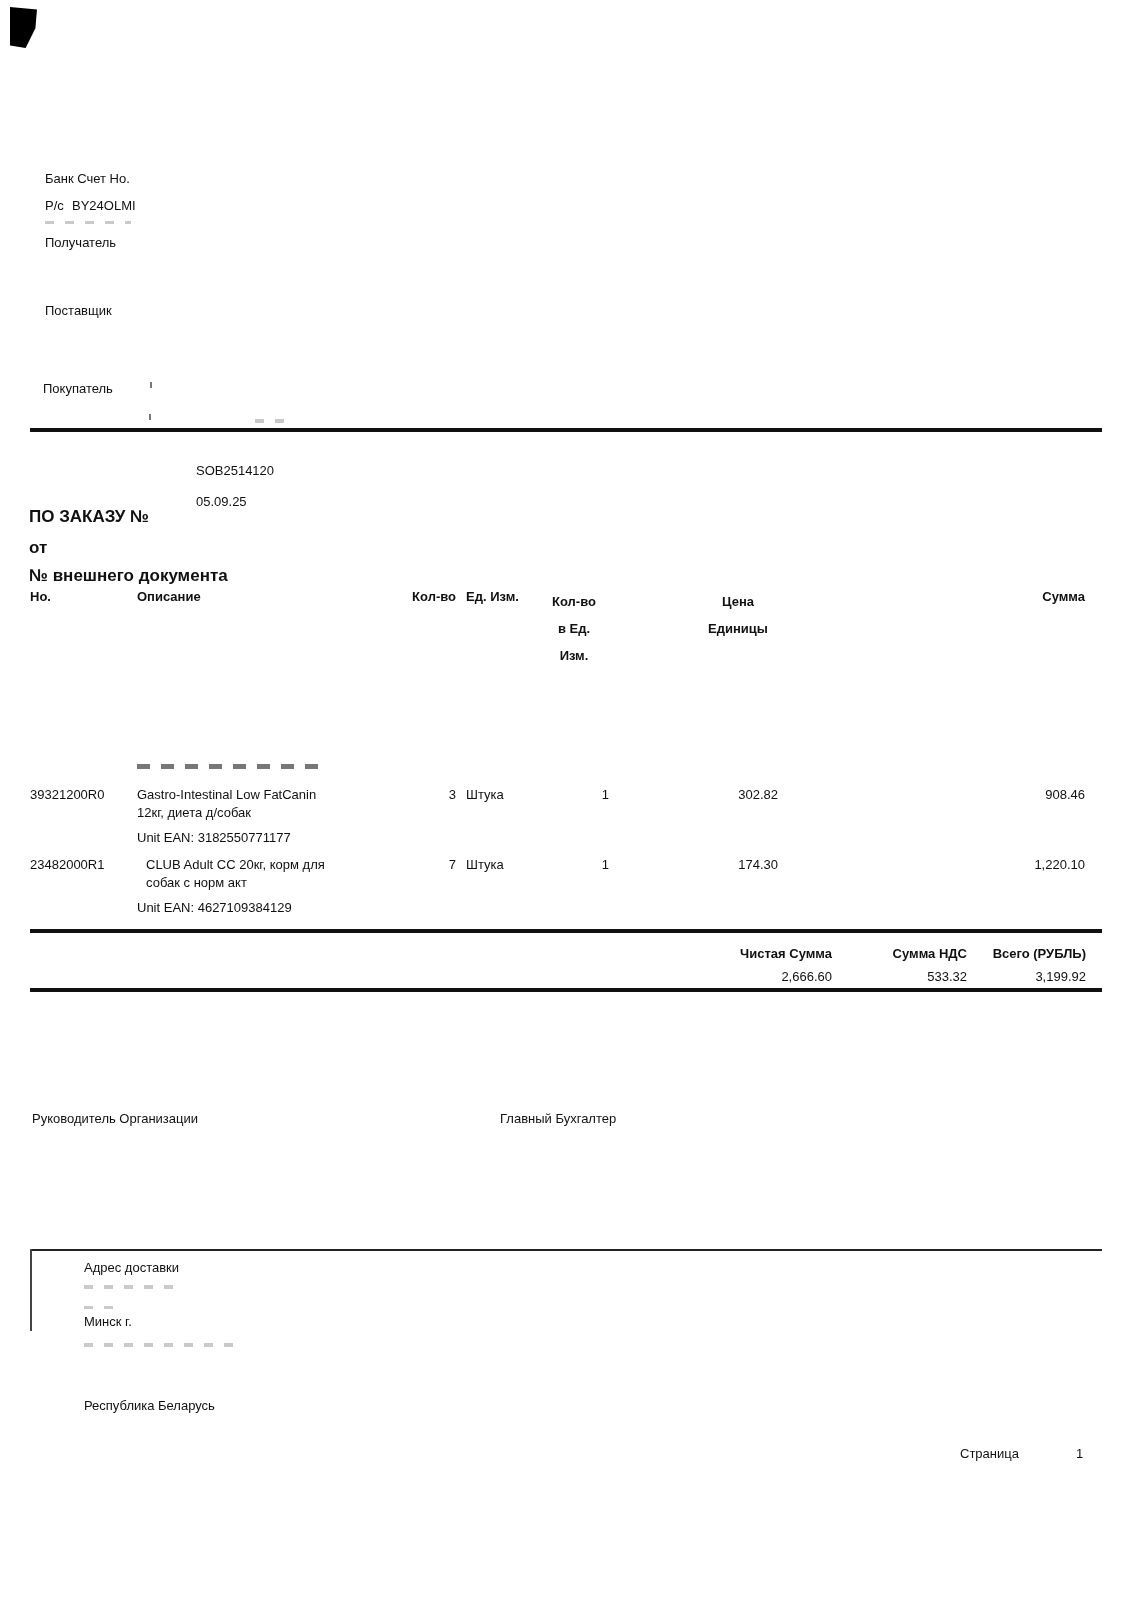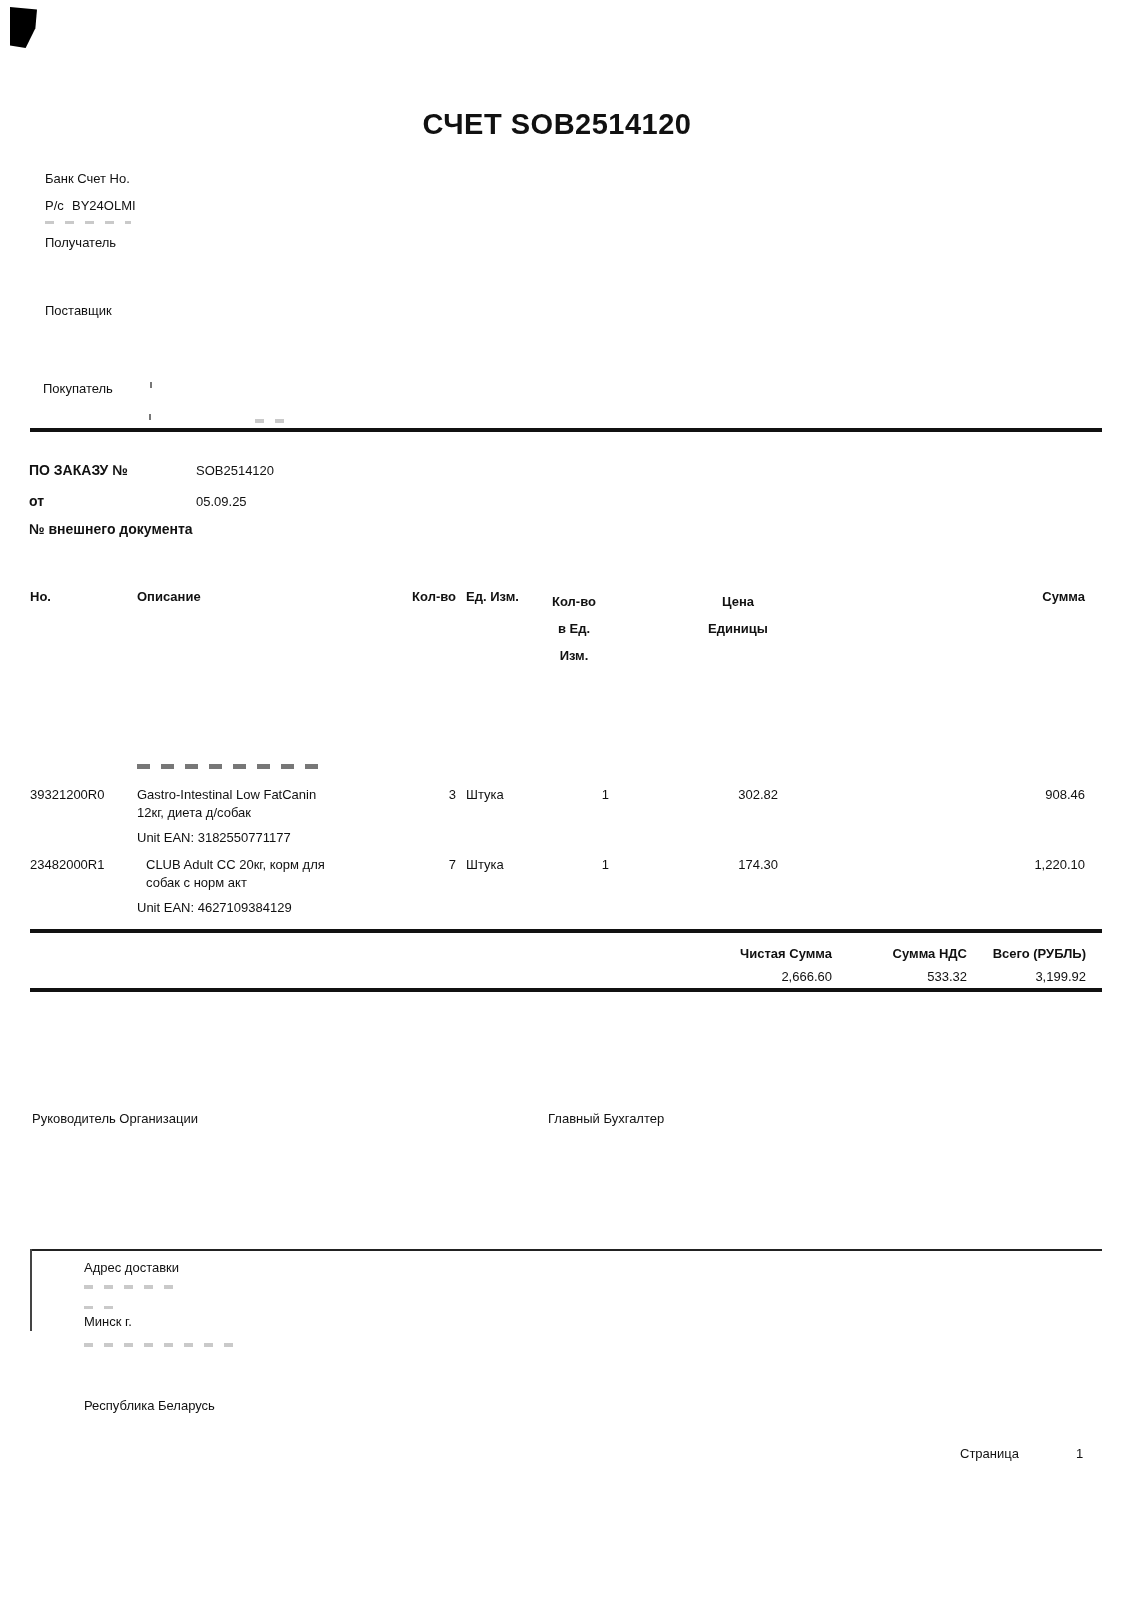--- a/index.html
+++ b/index.html
@@ -8,21 +8,21 @@
     width:1132px;height:1600px;
     background:#ffffff;
     font-family:"Liberation Sans","DejaVu Sans",sans-serif;
     color:#111;
     overflow:hidden;
     margin:0 auto;
   }
   .abs{position:absolute;white-space:nowrap;}
   .b{font-weight:bold;}
   .t15{font-size:13px;line-height:18px;}
-  .t14{font-size:14px;line-height:17px;}
+  .t14{font-size:17px;line-height:17px;margin-top:46px;}
   .t13{font-size:13px;line-height:16px;}
   .title{font-size:29px;font-weight:bold;letter-spacing:.5px;}
   .right{text-align:right;}
   .center{text-align:center;}
   .rule{position:absolute;background:#111;height:4px;}
   .thinrule{position:absolute;background:#222;height:2px;}
   .vline{position:absolute;background:#444;width:1.5px;}
   .wrap{white-space:normal;}
   .lh27{line-height:27px;}
   .lh21{line-height:21px;}
@@ -37,21 +37,20 @@
     clip-path:polygon(0 0,100% 6%,94% 52%,58% 100%,0 94%);
   }
 </style>
 </head>
 <body>
 
 <div class="page">
 
   <div class="corner-mark"></div>
 
-  <div class="abs title center" style="left:0;right:18px;top:108px;">СЧЕТ SOB2514120</div>
 
   <div class="abs t15" style="left:45px;top:170px;">Банк Счет Но.</div>
   <div class="abs t15" style="left:45px;top:197px;">Р/с</div>
   <div class="abs t15" style="left:72px;top:197px;">BY24OLMI</div>
   <div class="frag light" style="left:45px;top:221px;width:86px;height:3px;"></div>
   <div class="abs t15" style="left:45px;top:234px;">Получатель</div>
   <div class="abs t15" style="left:45px;top:302px;">Поставщик</div>
   <div class="abs t15" style="left:43px;top:380px;">Покупатель</div>
   <div class="tick" style="left:150px;top:382px;width:2px;height:6px;"></div>
   <div class="tick" style="left:149px;top:414px;width:2px;height:6px;"></div>
@@ -114,21 +113,21 @@
   <div class="abs t15 b right" style="right:300px;top:945px;">Чистая Сумма</div>
   <div class="abs t15 b right" style="right:165px;top:945px;">Сумма НДС</div>
   <div class="abs t15 b right" style="right:46px;top:945px;">Всего (РУБЛЬ)</div>
   <div class="abs t15 right" style="right:300px;top:968px;margin-left:12px;">2,666.60</div>
   <div class="abs t15 right" style="right:165px;top:968px;">533.32</div>
   <div class="abs t15 right" style="right:46px;top:968px;">3,199.92</div>
   <div class="rule" style="left:30px;top:988px;width:1072px;"></div>
 
 
   <div class="abs t15" style="left:32px;top:1110px;">Руководитель Организации</div>
-  <div class="abs t15" style="left:500px;top:1110px;margin-left:48px;">Главный Бухгалтер</div>
+  <div class="abs t15" style="left:500px;top:1110px;">Главный Бухгалтер</div>
 
   <div class="thinrule" style="left:30px;top:1249px;width:1072px;"></div>
   <div class="vline" style="left:30px;top:1249px;height:82px;"></div>
   <div class="abs t15" style="left:84px;top:1259px;">Адрес доставки</div>
   <div class="frag light" style="left:84px;top:1285px;width:96px;height:4px;"></div>
   <div class="frag light" style="left:84px;top:1306px;width:30px;height:3px;"></div>
   <div class="abs t15" style="left:84px;top:1313px;">Минск г.</div>
   <div class="frag light" style="left:84px;top:1343px;width:158px;height:4px;"></div>
   <div class="abs t15" style="left:84px;top:1397px;">Республика Беларусь</div>
 

